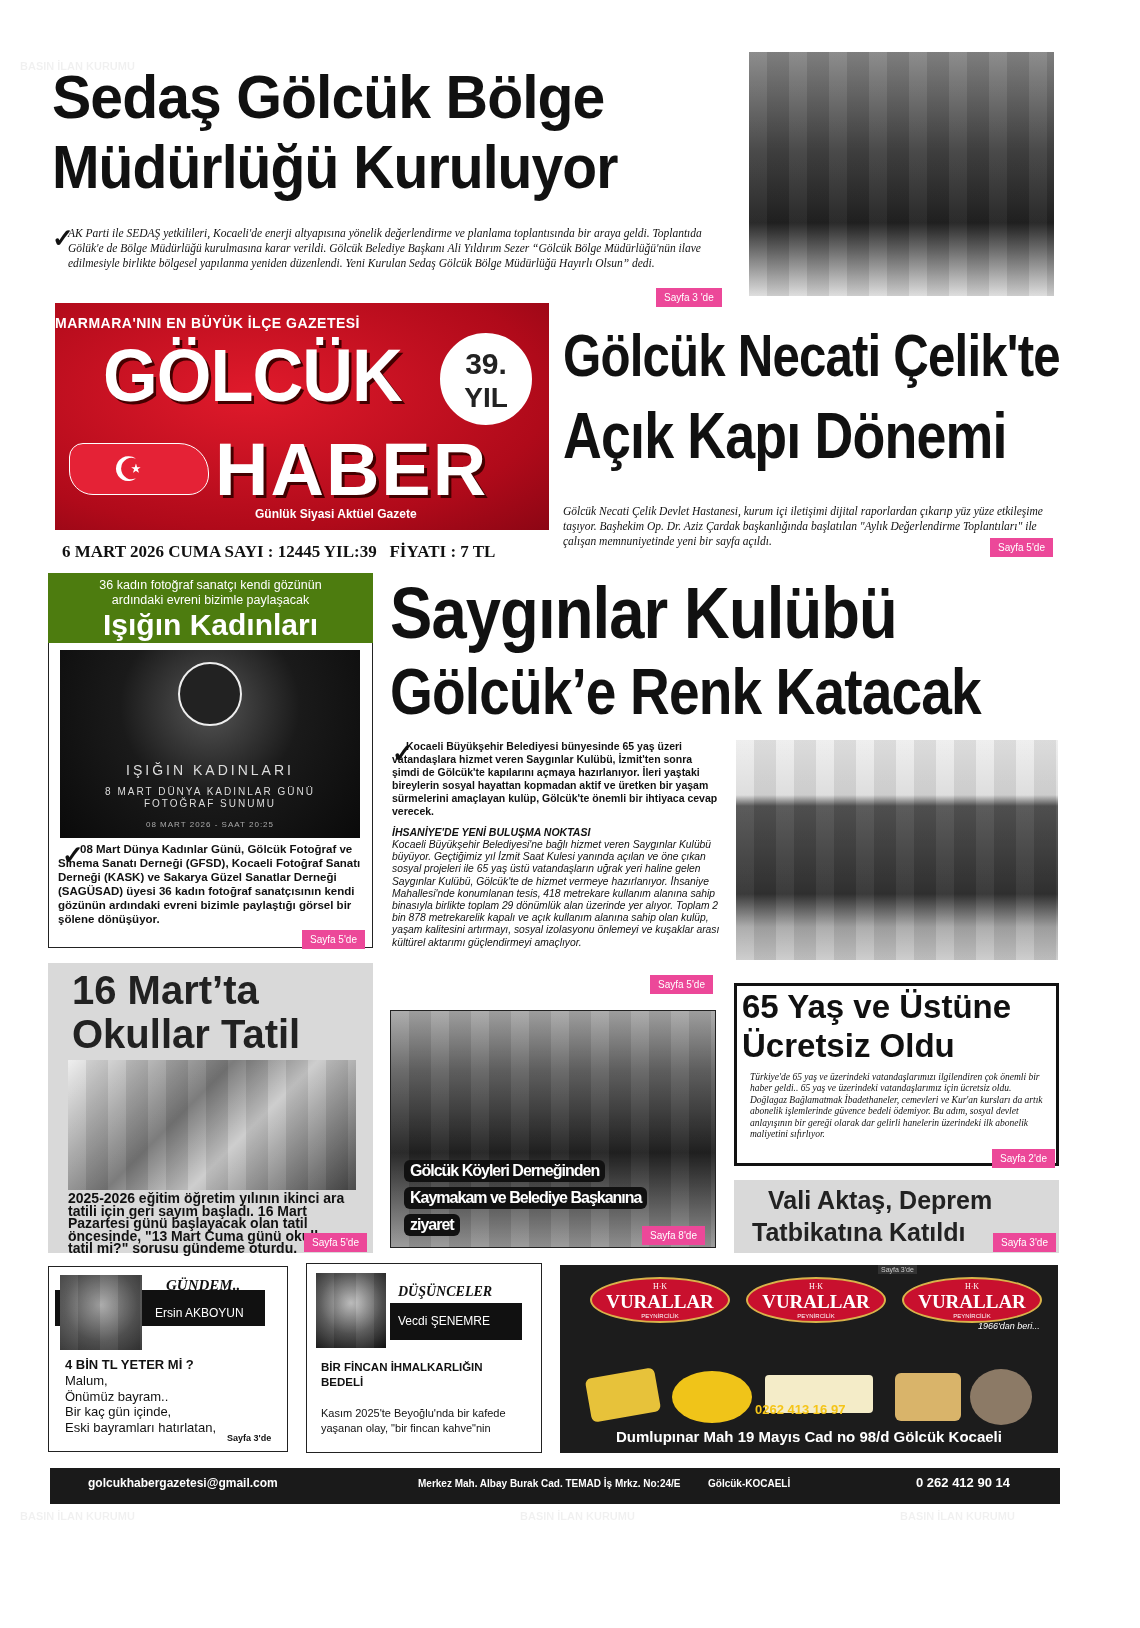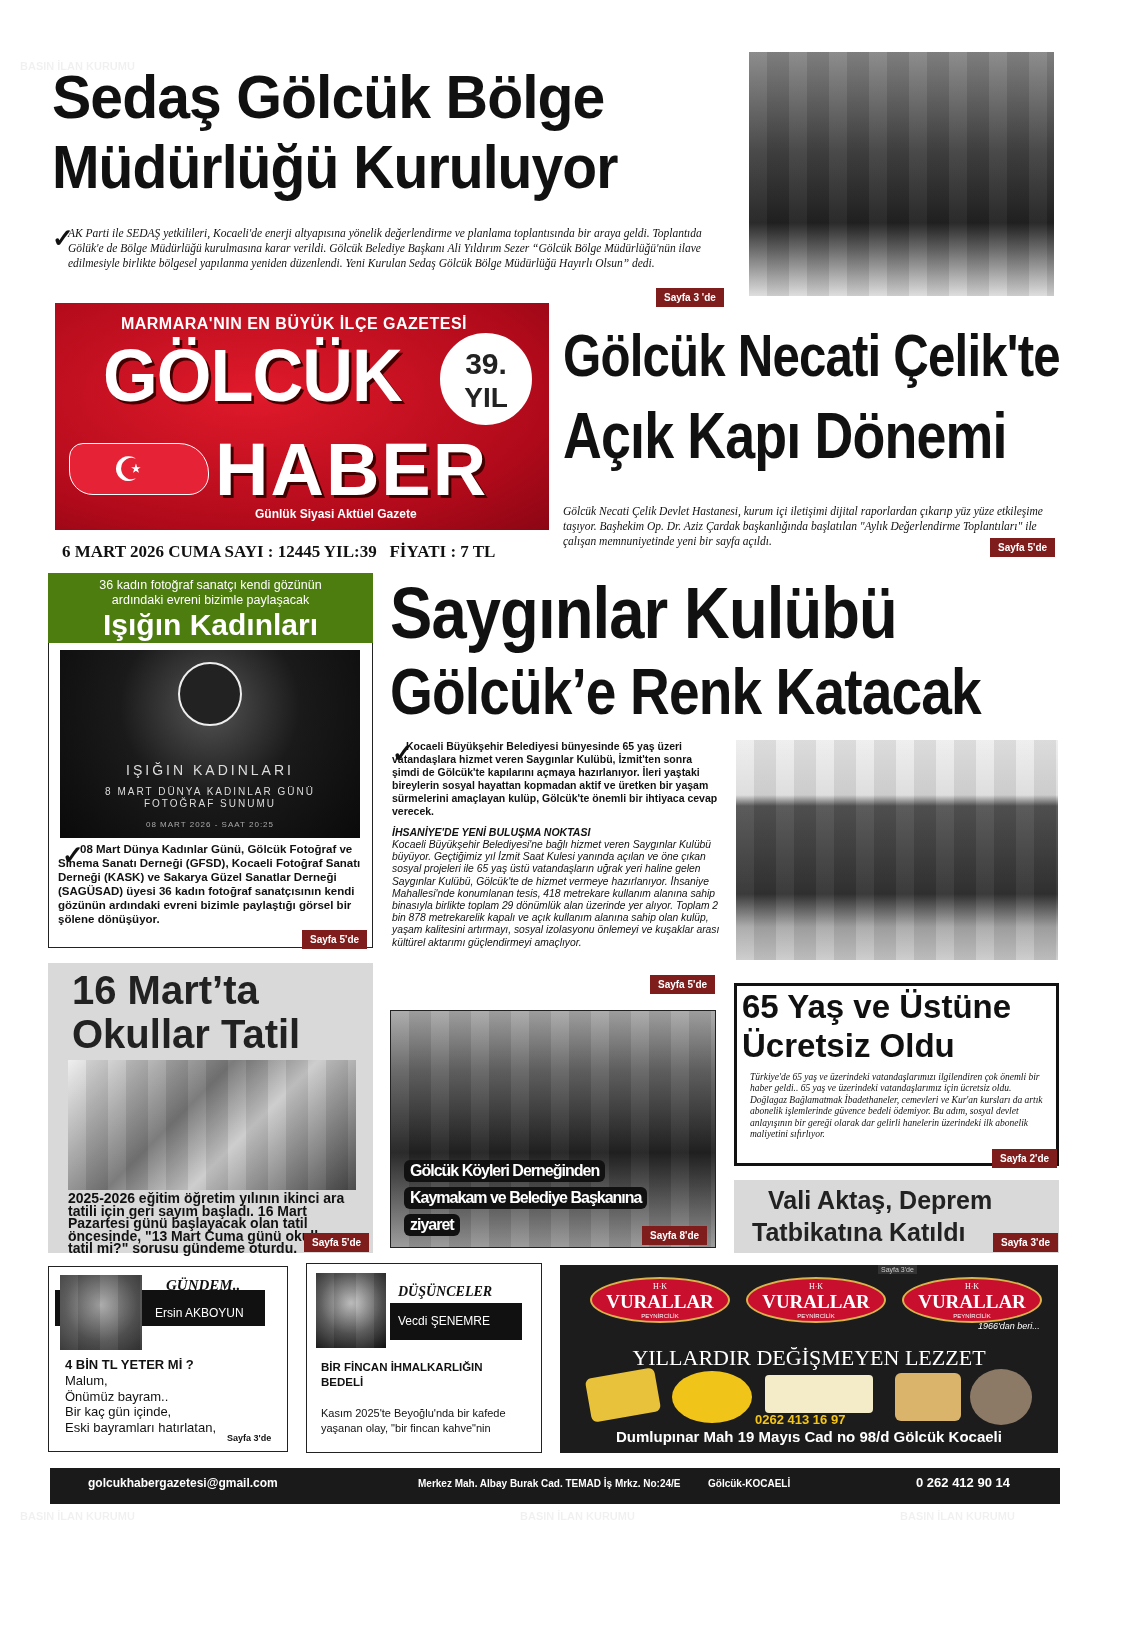--- a/index.html
+++ b/index.html
@@ -1,40 +1,40 @@
 <!DOCTYPE html>
 <html><head>
 <meta charset="utf-8">
 <style>
 *{box-sizing:border-box;margin:0;padding:0}
 body{width:1140px;height:1628px;background:#fff;position:relative;overflow:hidden;font-family:"Liberation Sans",sans-serif;color:#111}
 .abs{position:absolute}
 .cond{font-family:"Liberation Sans",sans-serif;font-weight:bold;transform-origin:left top;white-space:nowrap;letter-spacing:-1px}
 .serif-it{font-family:"Liberation Serif",serif;font-style:italic}
-.sayfa{position:absolute;background:#7f1d1d;color:#fff;font-size:10px;font-weight:bold;padding:4px 8px;font-family:"Liberation Sans",sans-serif}
+.sayfa{position:absolute;background:#ec4899;color:#fff;font-size:10px;font-weight:normal;padding:4px 8px;font-family:"Liberation Sans",sans-serif}
 .check{position:absolute;font-size:26px;font-weight:bold;color:#111;line-height:1}
 .photo{position:absolute;background:linear-gradient(135deg,#555,#222 40%,#777 70%,#333);overflow:hidden}
 .photo::after{content:"";position:absolute;inset:0;background:repeating-linear-gradient(90deg,rgba(255,255,255,.04) 0 18px,rgba(0,0,0,.08) 18px 40px)}
 .box{position:absolute;border:2px solid #222}
 .watermark{position:absolute;color:rgba(0,0,0,.06);font-size:11px;font-weight:bold;pointer-events:none}
 </style>
 </head>
 <body>
 
 <div class="abs" style="left:52px;top:62px;width:690px">
   <div class="cond" style="font-size:62px;line-height:70px;transform:scaleX(0.95)">Sedaş Gölcük Bölge</div>
   <div class="cond" style="font-size:62px;line-height:70px;transform:scaleX(0.92)">Müdürlüğü Kuruluyor</div>
 </div>
 <div class="check" style="left:52px;top:225px">✓</div>
 <div class="abs serif-it" style="left:68px;top:226px;width:670px;font-size:11.5px;line-height:15px">AK Parti ile SEDAŞ yetkilileri, Kocaeli'de enerji altyapısına yönelik değerlendirme ve planlama toplantısında bir araya geldi. Toplantıda Gölük'e de Bölge Müdürlüğü kurulmasına karar verildi. Gölcük Belediye Başkanı Ali Yıldırım Sezer “Gölcük Bölge Müdürlüğü'nün ilave edilmesiyle birlikte bölgesel yapılanma yeniden düzenlendi. Yeni Kurulan Sedaş Gölcük Bölge Müdürlüğü Hayırlı Olsun” dedi.</div>
 <div class="photo" style="left:749px;top:52px;width:305px;height:244px;background:linear-gradient(180deg,#888 0%,#444 40%,#222 70%,#ddd 100%)"></div>
 <div class="sayfa" style="left:656px;top:288px">Sayfa 3 'de</div>
 
 <div class="abs" style="left:55px;top:303px;width:494px;height:227px;background:radial-gradient(ellipse at 40% 40%,#e01a2b,#b00a1a 70%,#8c0614);overflow:hidden">
-  <div class="abs" style="left:0;right:16px;top:12px;text-align:center;color:#fff;font-weight:bold;font-size:16px;letter-spacing:.5px">MARMARA'NIN EN BÜYÜK İLÇE GAZETESİ</div>
+  <div class="abs" style="left:0;right:16px;top:12px;color:#fff;font-weight:bold;font-size:14px;letter-spacing:.5px">MARMARA'NIN EN BÜYÜK İLÇE GAZETESİ</div>
   <div class="abs cond" style="left:48px;top:30px;font-size:74px;color:#fff;text-shadow:3px 3px 0 #400;transform:scaleX(0.95)">GÖLCÜK</div>
   <div class="abs" style="left:385px;top:30px;width:92px;height:92px;border-radius:50%;border:4px solid #fff;background:#fff;text-align:center">
     <div style="font-size:30px;font-weight:bold;color:#222;line-height:38px;margin-top:8px">39.</div>
     <div style="font-size:28px;font-weight:bold;color:#222;line-height:30px">YIL</div>
   </div>
   <div class="abs" style="left:14px;top:140px;width:140px;height:52px;background:#e52236;border:1px solid #fff;border-radius:14px 30px 20px 24px"></div>
   <div class="abs" style="left:58px;top:146px;font-size:34px;color:#fff">☪</div>
   <div class="abs cond" style="left:160px;top:124px;font-size:74px;color:#fff;text-shadow:3px 3px 0 #400;letter-spacing:2px">HABER</div>
   <div class="abs" style="left:200px;top:204px;color:#fff;font-weight:bold;font-size:12px">Günlük Siyasi Aktüel Gazete</div>
 </div>
@@ -135,27 +135,26 @@
     <div style="font-size:8px;line-height:10px;margin-top:3px;font-family:'Liberation Serif',serif">H·K</div>
     <div style="font-size:19px;font-weight:bold;line-height:20px;font-family:'Liberation Serif',serif">VURALLAR</div>
     <div style="font-size:6px;line-height:8px">PEYNİRCİLİK</div>
   </div>
   <div class="abs" style="left:342px;top:12px;width:140px;height:46px;border-radius:50%;background:#c8102e;border:2px solid #d8b24a;text-align:center">
     <div style="font-size:8px;line-height:10px;margin-top:3px;font-family:'Liberation Serif',serif">H·K</div>
     <div style="font-size:19px;font-weight:bold;line-height:20px;font-family:'Liberation Serif',serif">VURALLAR</div>
     <div style="font-size:6px;line-height:8px">PEYNİRCİLİK</div>
   </div>
   <div class="abs" style="left:418px;top:56px;font-size:9px;font-style:italic">1966'dan beri...</div>
-  <div class="abs" style="left:0;right:0;top:80px;text-align:center;font-family:'Liberation Serif',serif;font-size:22px">YILLARDIR DEĞİŞMEYEN LEZZET</div>
   <div class="abs" style="left:28px;top:108px;width:70px;height:44px;background:#e7c23a;transform:rotate(-10deg);border-radius:6px"></div>
   <div class="abs" style="left:112px;top:106px;width:80px;height:52px;background:#f0c419;border-radius:50%"></div>
   <div class="abs" style="left:205px;top:110px;width:108px;height:38px;background:#f4ecc8;border-radius:4px"></div>
   <div class="abs" style="left:335px;top:108px;width:66px;height:48px;background:#d9b46a;border-radius:6px"></div>
   <div class="abs" style="left:410px;top:104px;width:62px;height:56px;background:#8c7a66;border-radius:50%"></div>
-  <div class="abs" style="left:195px;top:147px;font-size:13px;font-weight:bold;color:#f5c518">0262 413 16 97</div>
+  <div class="abs" style="left:195px;top:137px;font-size:13px;font-weight:bold;color:#f5c518">0262 413 16 97</div>
   <div class="abs" style="left:0;right:0;top:163px;text-align:center;font-size:15px;font-weight:bold">Dumlupınar Mah 19 Mayıs Cad no  98/d Gölcük Kocaeli</div>
 </div>
 
 <div class="abs" style="left:50px;top:1468px;width:1010px;height:36px;background:#1a1a1a;color:#fff">
   <div class="abs" style="left:38px;top:8px;font-size:12px;font-weight:bold">golcukhabergazetesi@gmail.com</div>
   <div class="abs" style="left:368px;top:10px;font-size:10px;font-weight:bold">Merkez Mah. Albay Burak Cad. TEMAD İş Mrkz. No:24/E</div>
   <div class="abs" style="left:658px;top:10px;font-size:10px;font-weight:bold">Gölcük-KOCAELİ</div>
   <div class="abs" style="left:866px;top:7px;font-size:13px;font-weight:bold">0 262 412 90 14</div>
 </div>
 

